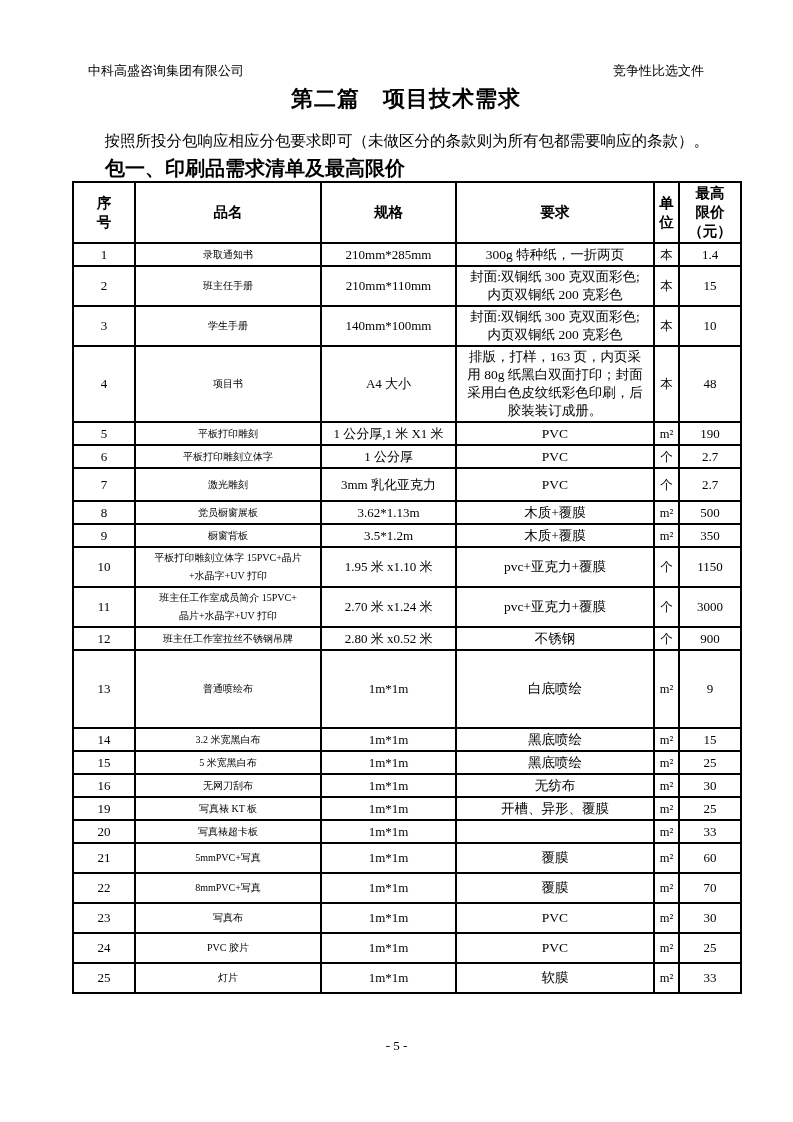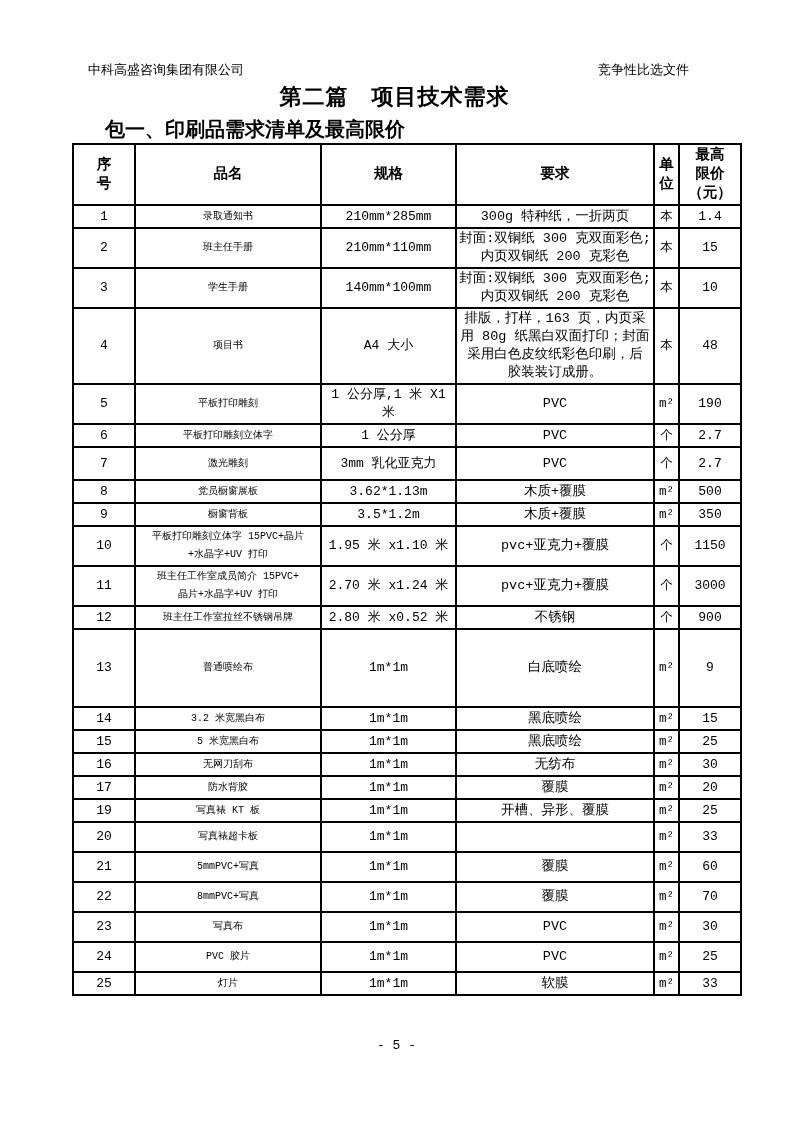--- a/index.html
+++ b/index.html
@@ -7,34 +7,34 @@
     padding: 0;
     background: #ffffff;
   }
   .page {
     position: relative;
     width: 793px;
     height: 1122px;
     margin: 0 auto;
     background: #ffffff;
     color: #000000;
-    font-family: Liberation Mono, monospace;
+    font-family: Liberation Serif, serif;
     box-sizing: border-box;
-    padding: 63px 76px 0 72px;
+    padding: 63px 53px 0 72px;
     overflow: hidden;
   }
   .doc-header {
     display: flex;
     justify-content: space-between;
     align-items: baseline;
     font-size: 13px;
     line-height: 15px;
   }
   .doc-header .left { margin-left: 16px; }
-  .doc-header .right { margin-right: 28px; }
+  .doc-header .right { margin-right: 36px; }
   .doc-title {
     margin: 8px 0 8px 0;
     text-align: center;
     font-size: 22px;
     font-weight: bold;
     line-height: 26px;
     letter-spacing: 1px;
   }
   .intro {
     margin: 19px 0 0 0;
@@ -97,20 +97,21 @@
 
 <div class="page">
 
   <div class="doc-header">
     <span class="left">中科高盛咨询集团有限公司</span>
     <span class="right">竞争性比选文件</span>
   </div>
 
   <h1 class="doc-title">第二篇　项目技术需求</h1>
 
+  <p class="intro">按照所投分包响应相应分包要求即可（未做区分的条款则为所有包都需要响应的条款）。</p>
 
   <h2 class="section-heading">包一、印刷品需求清单及最高限价</h2>
 
   <table class="price-table">
     <colgroup>
       <col style="width:62px">
       <col style="width:186px">
       <col style="width:135px">
       <col style="width:198px">
       <col style="width:25px">
@@ -260,28 +261,20 @@
         </tr>
         <tr>
           <td class="c-no">16</td>
           <td class="c-name">无网刀刮布</td>
           <td class="c-spec">1m*1m</td>
           <td class="c-req">无纺布</td>
           <td class="c-unit">m²</td>
           <td class="c-price">30</td>
         </tr>
         <tr>
-          <td class="c-no">17</td>
-          <td class="c-name">防水背胶</td>
-          <td class="c-spec">1m*1m</td>
-          <td class="c-req">覆膜</td>
-          <td class="c-unit">m²</td>
-          <td class="c-price">20</td>
-        </tr>
-        <tr>
           <td class="c-no">19</td>
           <td class="c-name">写真裱 KT 板</td>
           <td class="c-spec">1m*1m</td>
           <td class="c-req">开槽、异形、覆膜</td>
           <td class="c-unit">m²</td>
           <td class="c-price">25</td>
         </tr>
         <tr>
           <td class="c-no">20</td>
           <td class="c-name">写真裱超卡板</td>

